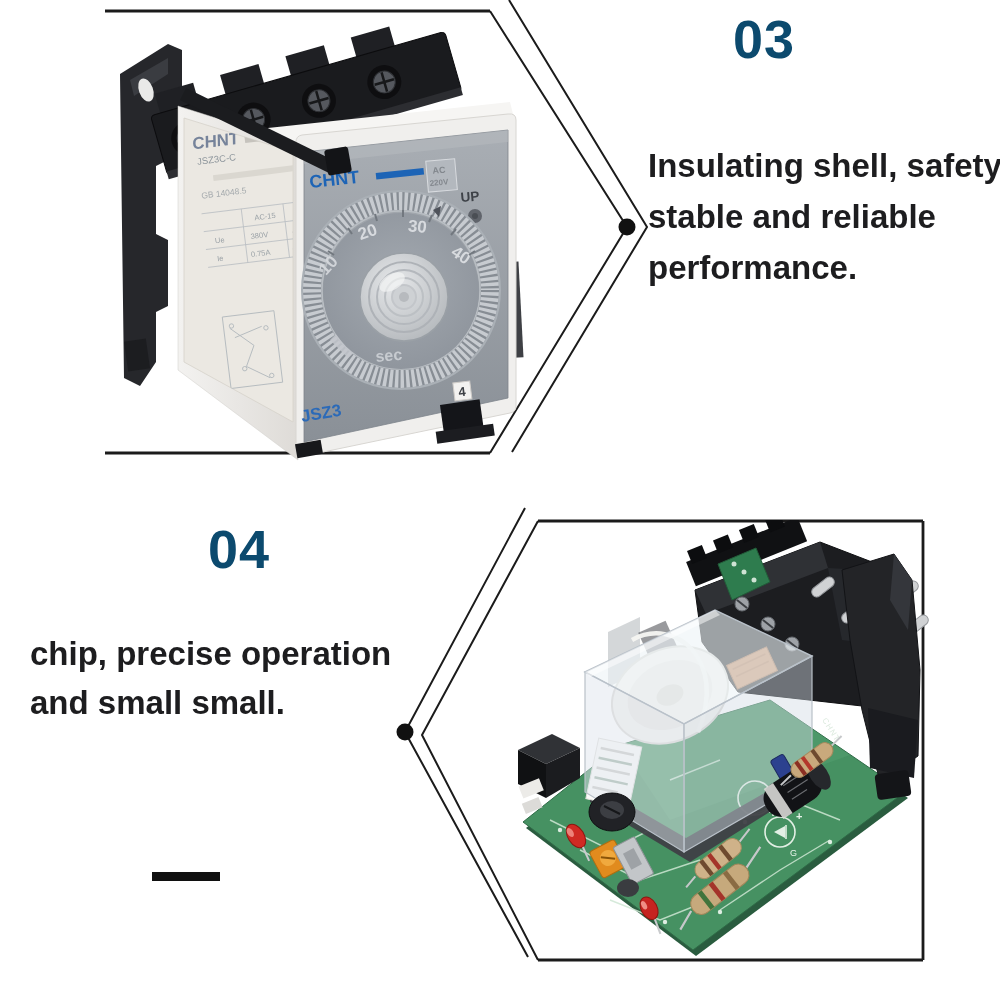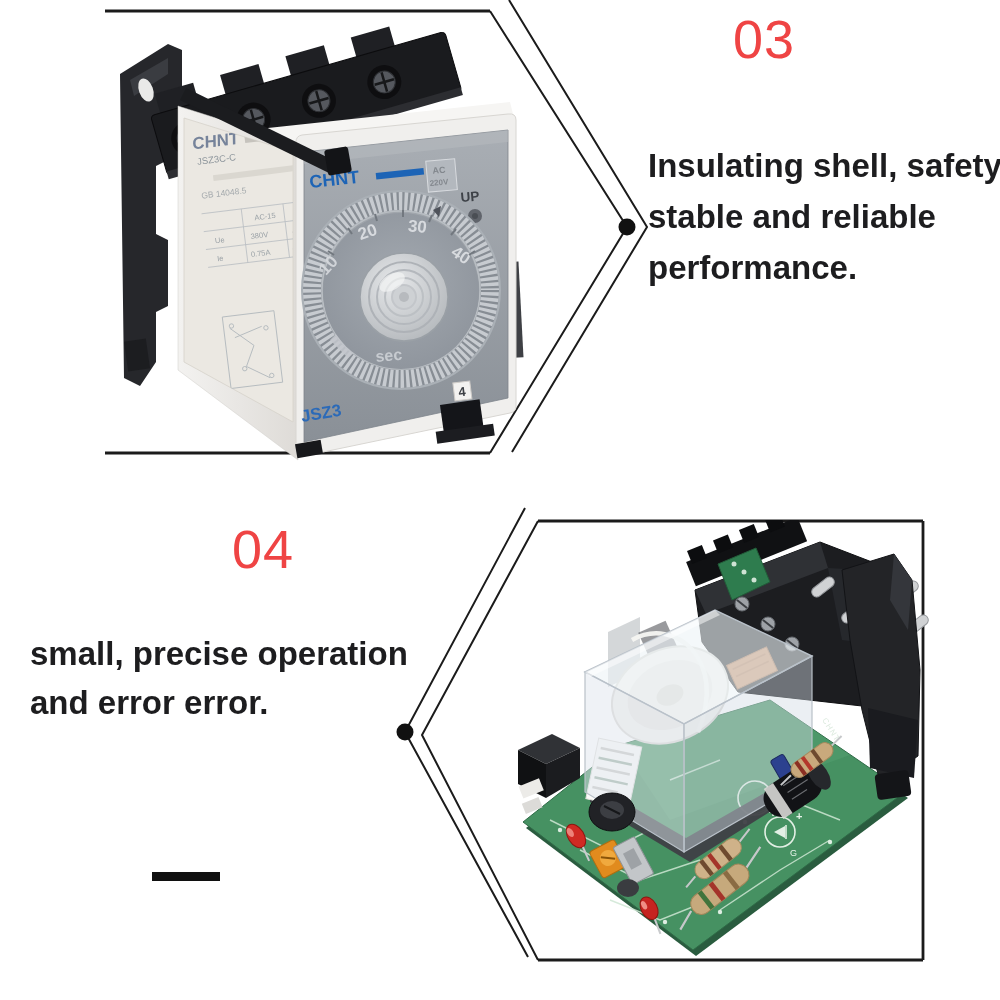--- a/index.html
+++ b/index.html
@@ -1,19 +1,19 @@
 <!DOCTYPE html>
 <html><head>
 <meta charset="utf-8">
 <style>
   html,body{margin:0;padding:0;background:#ffffff;}
   #canvas{position:relative;width:1000px;height:1000px;background:#ffffff;overflow:hidden;
           font-family:"Liberation Sans", sans-serif;}
   .abs{position:absolute;}
-  .heading{font-size:54px;font-weight:400;color:#ef4444;letter-spacing:1px;}
+  .heading{font-size:54px;font-weight:700;color:#0c4a6e;letter-spacing:1px;}
   .para{font-size:33px;font-weight:600;color:#1d1d1f;line-height:51px;white-space:nowrap;}
   .para span{display:block;}
   .para.p4{line-height:49px;}
   .divider-bar{background:#101010;}
   svg text{font-family:"Liberation Sans", sans-serif;}
   .cn-vert{writing-mode:vertical-rl;text-orientation:upright;letter-spacing:1.5px;}
 </style>
 </head>
 <body>
 
@@ -398,22 +398,22 @@
   </svg>
 
   <div class="abs heading" style="left:733px;top:8px;">03</div>
 
   <div class="abs para" style="left:648px;top:140px;">
     <span>Insulating shell, safety,</span>
     <span>stable and reliable</span>
     <span>performance.</span>
   </div>
 
-  <div class="abs heading" style="left:232px;top:518px;">04</div>
+  <div class="abs heading" style="left:208px;top:518px;">04</div>
 
   <div class="abs para p4" style="left:30px;top:629px;">
-    <span>small, precise operation</span>
-    <span>and error error.</span>
+    <span>chip, precise operation</span>
+    <span>and small small.</span>
   </div>
 
   <div class="abs divider-bar" style="left:152px;top:872px;width:68px;height:9px;"></div>
 
 </div>
 
 </body></html>

